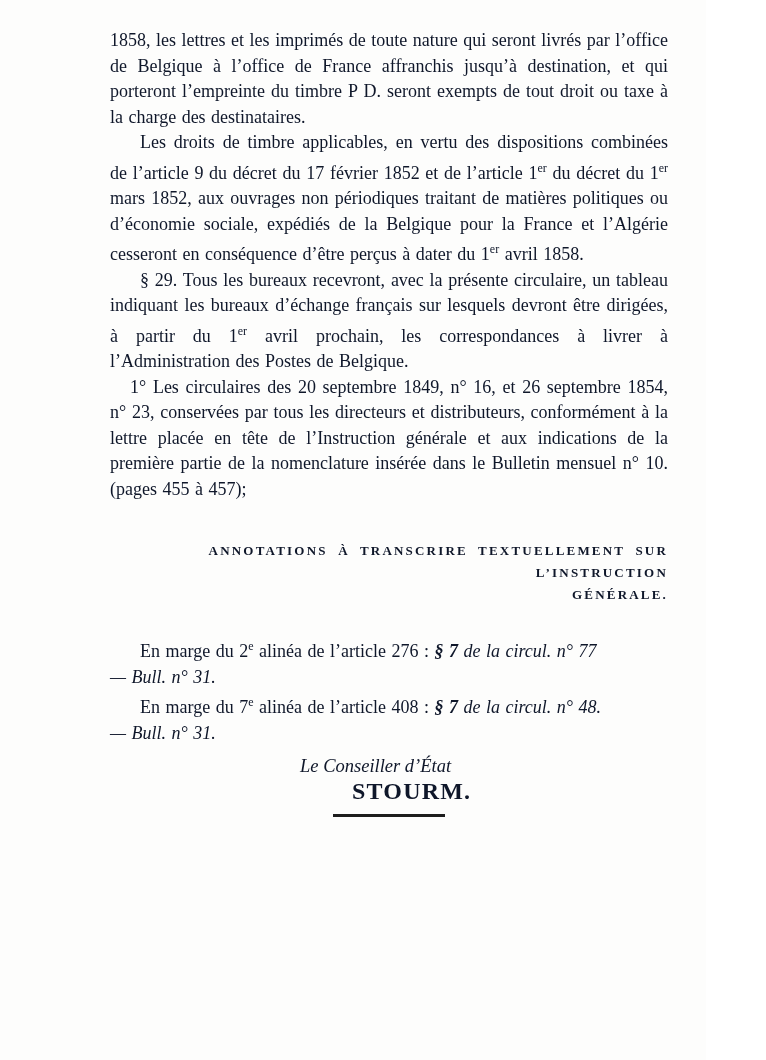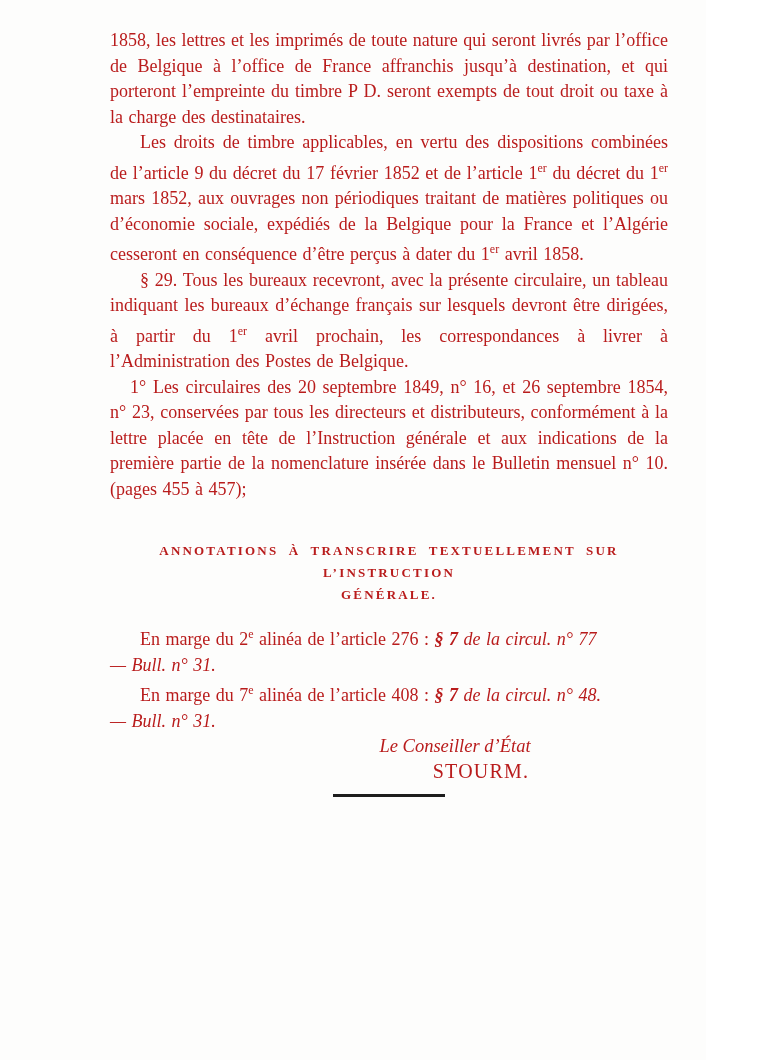--- a/index.html
+++ b/index.html
@@ -3,21 +3,21 @@
 <meta charset="utf-8">
 <style>
   html, body { margin: 0; padding: 0; }
   .page {
     position: relative;
     width: 706px;
     height: 1060px;
     background: #fdfdfc;
     overflow: hidden;
     font-family: "Liberation Serif", "DejaVu Serif", serif;
-    color: #b91c1c;
+    color: #0f172a;
   }
   .text-block {
     position: absolute;
     left: 110px;
     top: 28px;
     width: 558px;
   }
   p.body-par {
     margin: 0;
     font-size: 18px;
@@ -31,41 +31,41 @@
   .mt-sm { margin-top: 5px; }
   .sg-i  { font-style: italic; }
   .sg-bi { font-style: italic; font-weight: bold; }
   .sg-sup {
     font-size: 12px;
     vertical-align: 7px;
     letter-spacing: 0;
   }
   .annot-heading {
     margin-top: 38px;
-    text-align: center;
+    text-align: right;
     font-weight: bold;
     font-size: 13px;
     letter-spacing: 2.2px;
     word-spacing: 5px;
     line-height: 22px;
   }
   .annot-heading .line { display: block; }
-  .annotations { margin-top: 16px; }
+  .annotations { margin-top: 28px; }
   .signature {
-    margin: 0 58px 0 auto;
+    margin: 8px 58px 0 auto;
     width: 310px;
-    text-align: center;
+    text-align: left;
     font-style: italic;
     font-size: 18.5px;
     line-height: 25px;
   }
   .signature .sig-name {
     font-style: normal;
-    font-size: 20px;
-    font-weight: normal;
+    font-size: 24px;
+    font-weight: bold;
     letter-spacing: 1.2px;
     padding-left: 52px;
   }
   .end-rule {
     width: 112px;
     height: 3px;
     background: #1d1d1d;
     margin: 10px auto 0 auto;
   }
 </style>

